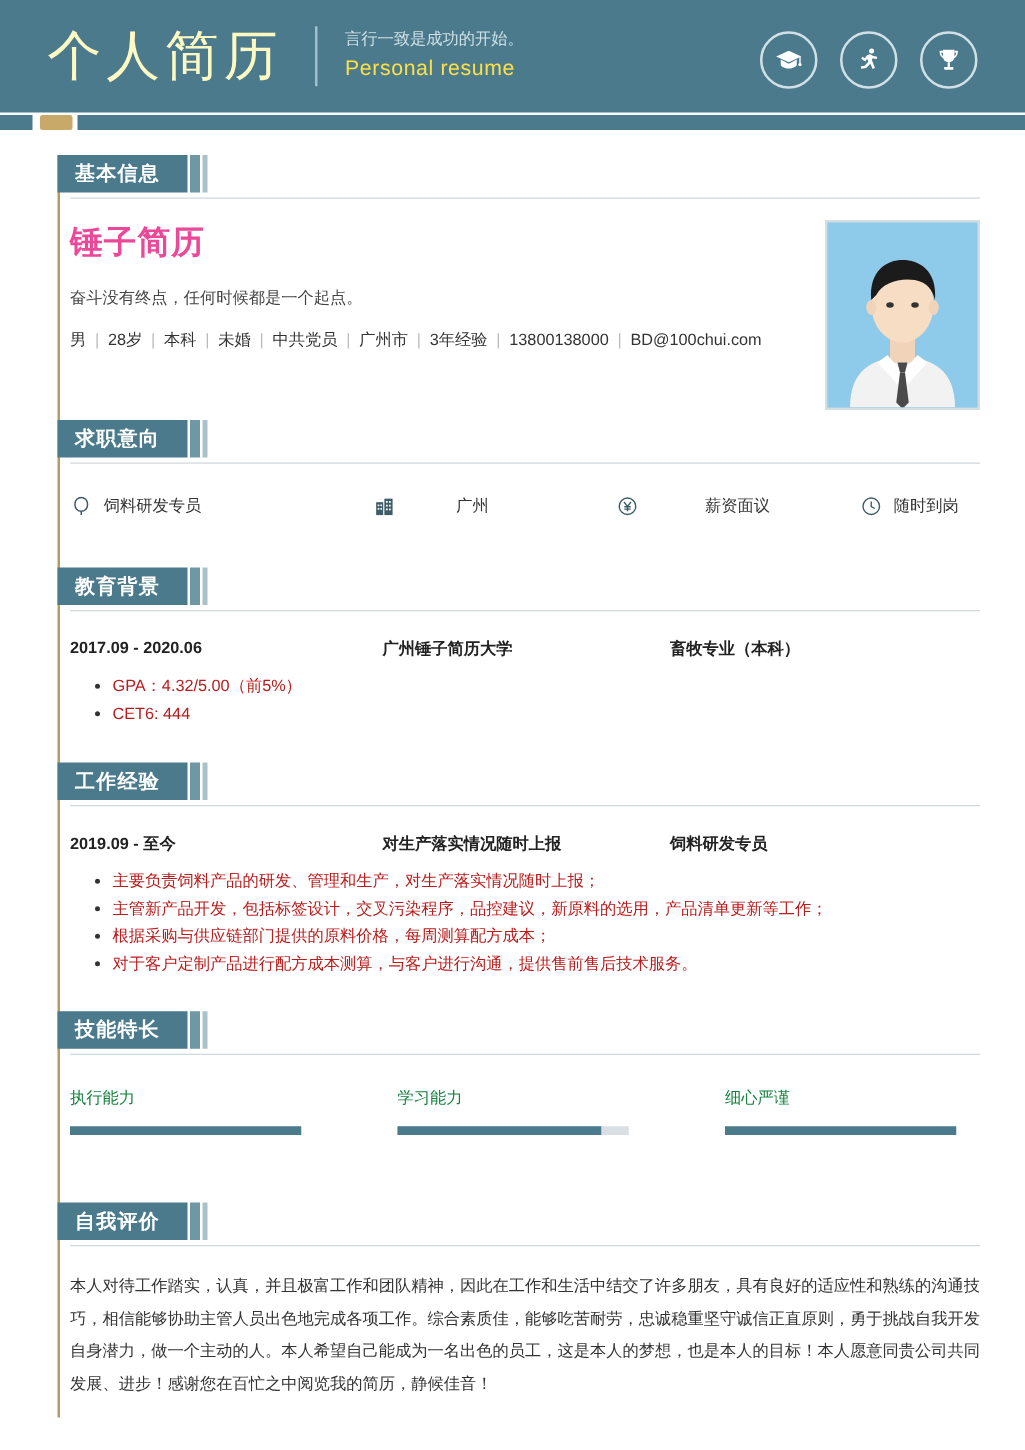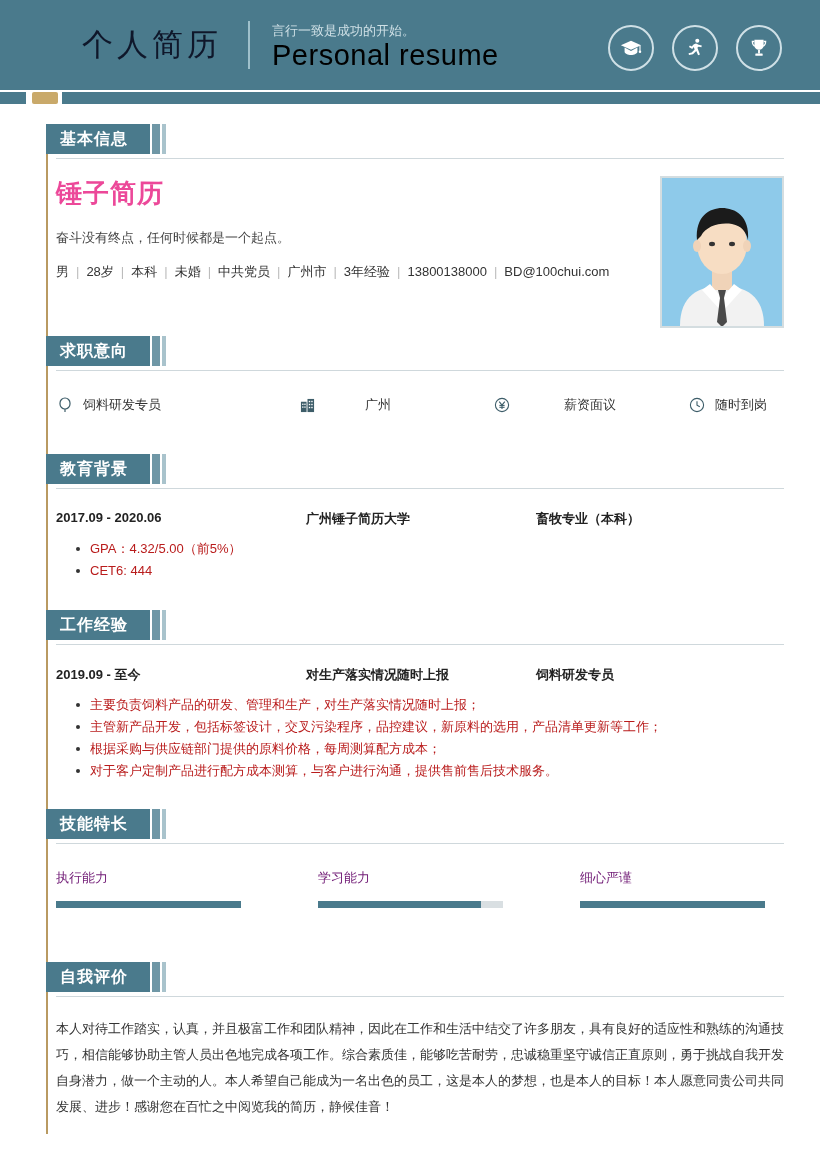--- a/index.html
+++ b/index.html
@@ -26,46 +26,45 @@
     background: #4a7a8c;
   }
   .header-inner {
     position: absolute;
     left: 38px;
     top: 18px;
     display: flex;
     align-items: center;
   }
   .main-title {
-    font-size: 31px;
-    color: #0f172a;
+    font-size: 43px;
+    color: #fef9c3;
     letter-spacing: 4px;
     font-weight: normal;
     line-height: 54px;
-    margin-left: 44px;
   }
   .title-divider {
     width: 2px;
     height: 48px;
     background: #9fc0cb;
     margin: 0 22px 0 26px;
   }
   .subtitle-block {
     display: flex;
     flex-direction: column;
     justify-content: center;
   }
   .subtitle-cn {
     font-size: 13px;
     color: #cfe0e6;
     line-height: 20px;
   }
   .subtitle-en {
-    font-size: 29px;
-    color: #000000;
+    font-size: 17px;
+    color: #fde047;
     line-height: 28px;
     letter-spacing: 0.5px;
   }
   .header-icons {
     position: absolute;
     right: 38px;
     top: 25px;
     display: flex;
     gap: 18px;
   }
@@ -271,21 +270,21 @@
   .skills {
     display: flex;
     margin-top: 26px;
   }
   .skill {
     width: 185px;
     margin-right: 77px;
   }
   .skill-label {
     font-size: 13px;
-    color: #701a75;
+    color: #15803d;
     margin-bottom: 14px;
   }
   .skill-track {
     width: 185px;
     height: 7px;
     background: #d9dfe2;
   }
   .skill-fill {
     height: 7px;
     background: #4a7a8c;

